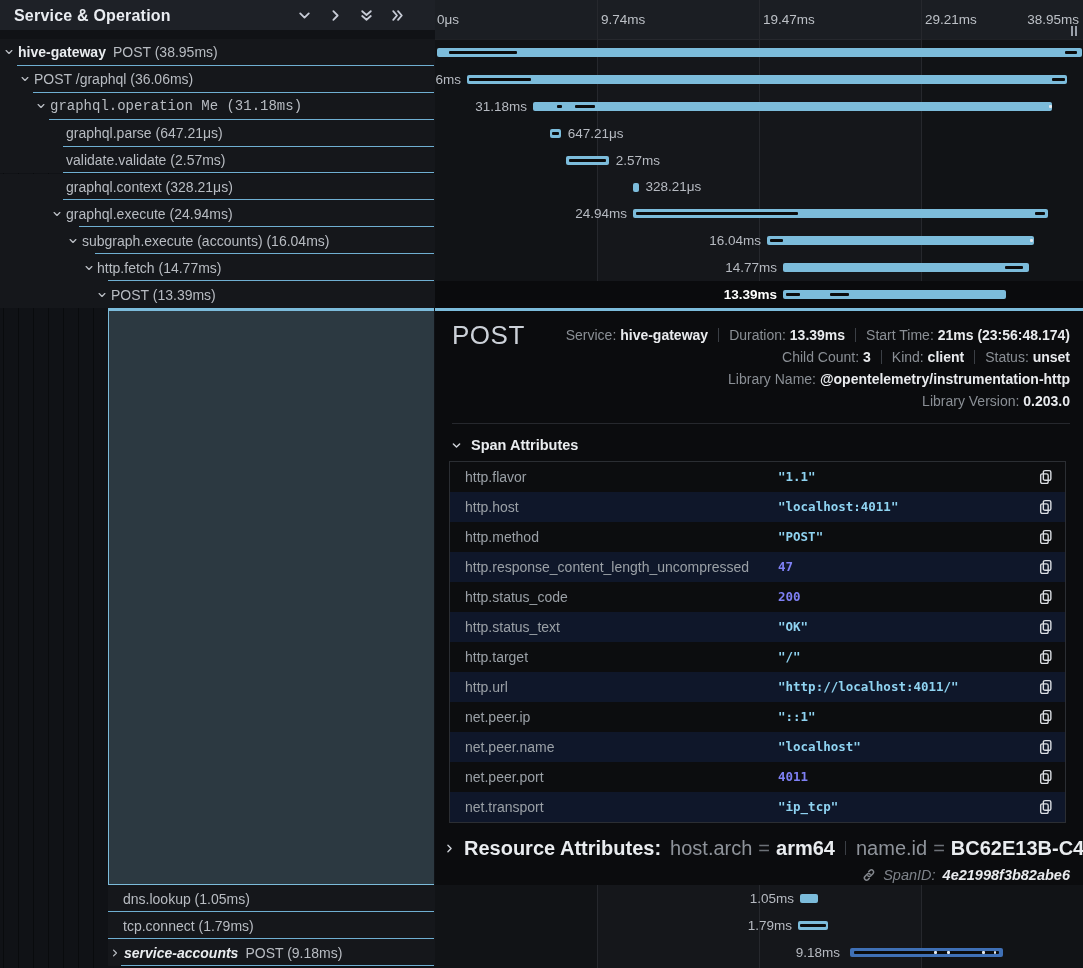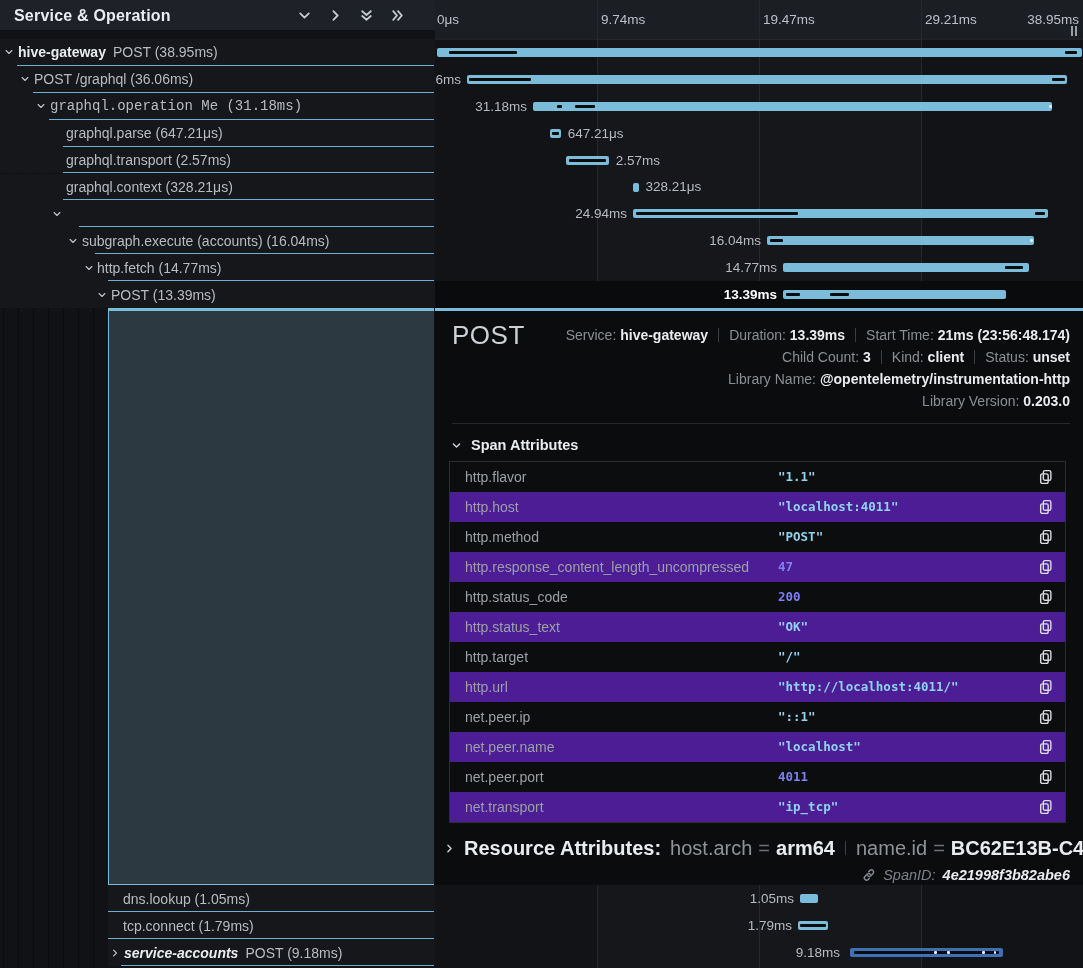--- a/index.html
+++ b/index.html
@@ -49,21 +49,21 @@
   .d-title{position:absolute;left:17px;top:9px;font-size:26px;font-weight:500;color:#ccd1d8;letter-spacing:.5px;}
   .d-overview{position:absolute;right:13px;top:13px;text-align:right;font-size:14px;line-height:22px;color:#8a8f95;}
   .d-overview b{color:#e9ebee;font-weight:700;}
   .vsep{display:inline-block;width:1px;height:14px;background:#3b3f45;margin:0 10px;vertical-align:-2px;}
   .d-divider{position:absolute;left:17px;right:13px;top:112px;height:1px;background:#26282d;}
   .attr-header{position:absolute;left:16px;top:126px;display:flex;align-items:center;gap:9px;cursor:pointer;}
   .attr-header .sect-title{font-size:14.5px;font-weight:700;color:#e9ecef;}
   .attr-table{position:absolute;left:14px;right:17px;top:150px;border:1px solid #2b2e33;}
   .attr-row{position:relative;height:30px;}
   .attr-row.odd{background:#0c0d0f;}
-  .attr-row.even{background:#4c1d95;}
+  .attr-row.even{background:#0f172a;}
   .attr-key{position:absolute;left:15px;top:0;height:30px;line-height:30px;font-size:14px;color:#9aa0a6;}
   .attr-val{position:absolute;left:328px;top:0;height:30px;line-height:30px;
             font-family:"DejaVu Sans Mono",monospace;font-size:12.5px;font-weight:700;}
   .attr-val.str{color:#8fd3f1;}
   .attr-val.num{color:#7e80f4;}
   .copy-btn{position:absolute;right:11px;top:7px;width:16px;height:16px;cursor:pointer;}
   .res-row{position:absolute;left:9px;top:522px;height:30px;display:flex;align-items:center;gap:9px;font-size:20px;white-space:nowrap;}
   .res-title{font-weight:700;color:#e9ecef;cursor:pointer;}
   .res-pairs{color:#8e939a;display:flex;align-items:center;}
   .res-pairs b{color:#e9ecef;font-weight:700;}
@@ -232,35 +232,38 @@
           <span class="row-border" style="left: 49px; right: 1px;"></span>
         </div>
         <div class="l-row" style="left: 0px; top: 80.7px; width: 435px; height: 26.9px;">
           <span class="l-label" style="left: 66px; text-align: right;">
             <span>graphql.parse (647.21μs)</span>
           </span>
           <span class="row-border" style="left: 63px; right: 1px;"></span>
         </div>
         <div class="l-row" style="left: 0px; top: 107.6px; width: 435px; height: 26.9px;">
           <span class="l-label" style="left: 66px;">
-            <span>graphql.transport (2.57ms)</span>
+            <span>validate.validate (2.57ms)</span>
           </span>
           <span class="row-border" style="left: 63px; right: 1px;"></span>
         </div>
         <div class="l-row" style="left: 0px; top: 134.5px; width: 435px; height: 26.9px;">
           <span class="l-label" style="left: 66px;">
             <span>graphql.context (328.21μs)</span>
           </span>
           <span class="row-border" style="left: 63px; right: 1px;"></span>
         </div>
         <div class="l-row" style="left: 0px; top: 161.4px; width: 435px; height: 26.9px;">
           <span class="l-chev" style="left: 52px;">
             <svg class="icon" width="10" height="10" viewBox="0 0 14 14" fill="none" stroke="#b8bcc2" stroke-width="1.8" stroke-linecap="round" stroke-linejoin="round">
               <polyline points="3,5 7,9 11,5"></polyline>
             </svg>
+          </span>
+          <span class="l-label" style="left: 66px;">
+            <span>graphql.execute (24.94ms)</span>
           </span>
           <span class="row-border" style="left: 79px; right: 1px;"></span>
         </div>
         <div class="l-row" style="left: 0px; top: 188.3px; width: 435px; height: 26.9px;">
           <span class="l-chev" style="left: 68px;">
             <svg class="icon" width="10" height="10" viewBox="0 0 14 14" fill="none" stroke="#b8bcc2" stroke-width="1.8" stroke-linecap="round" stroke-linejoin="round">
               <polyline points="3,5 7,9 11,5"></polyline>
             </svg>
           </span>
           <span class="l-label" style="left: 82px;">

